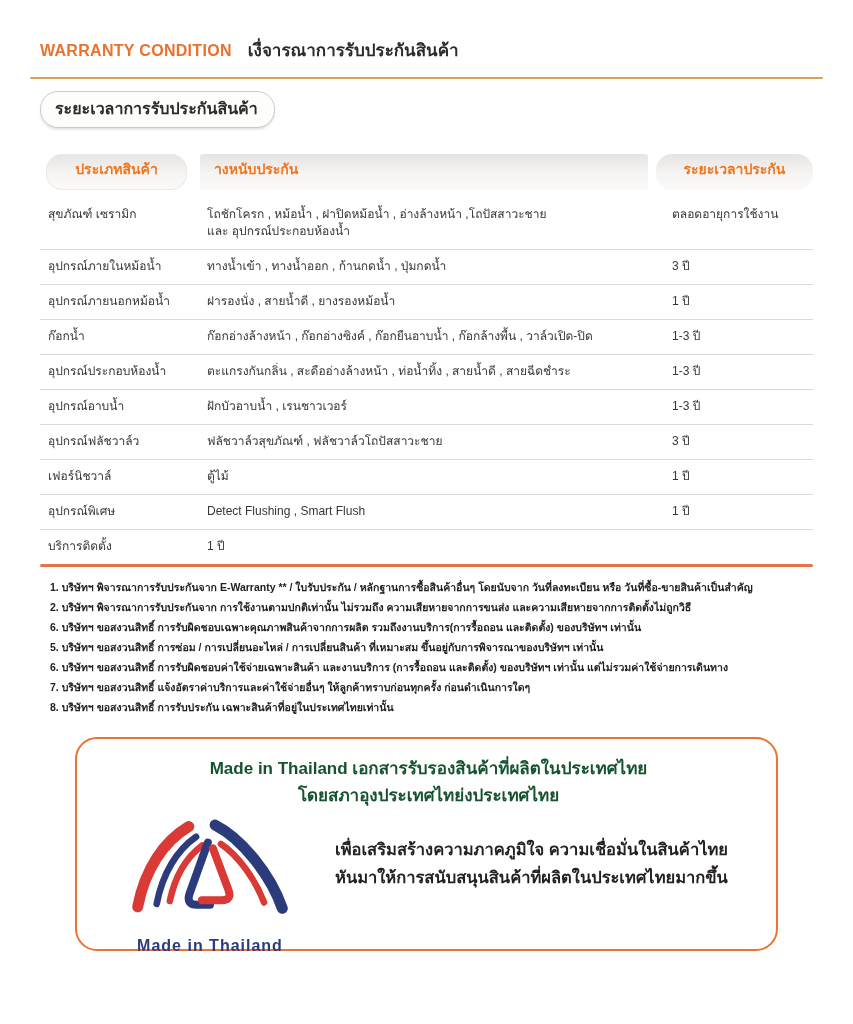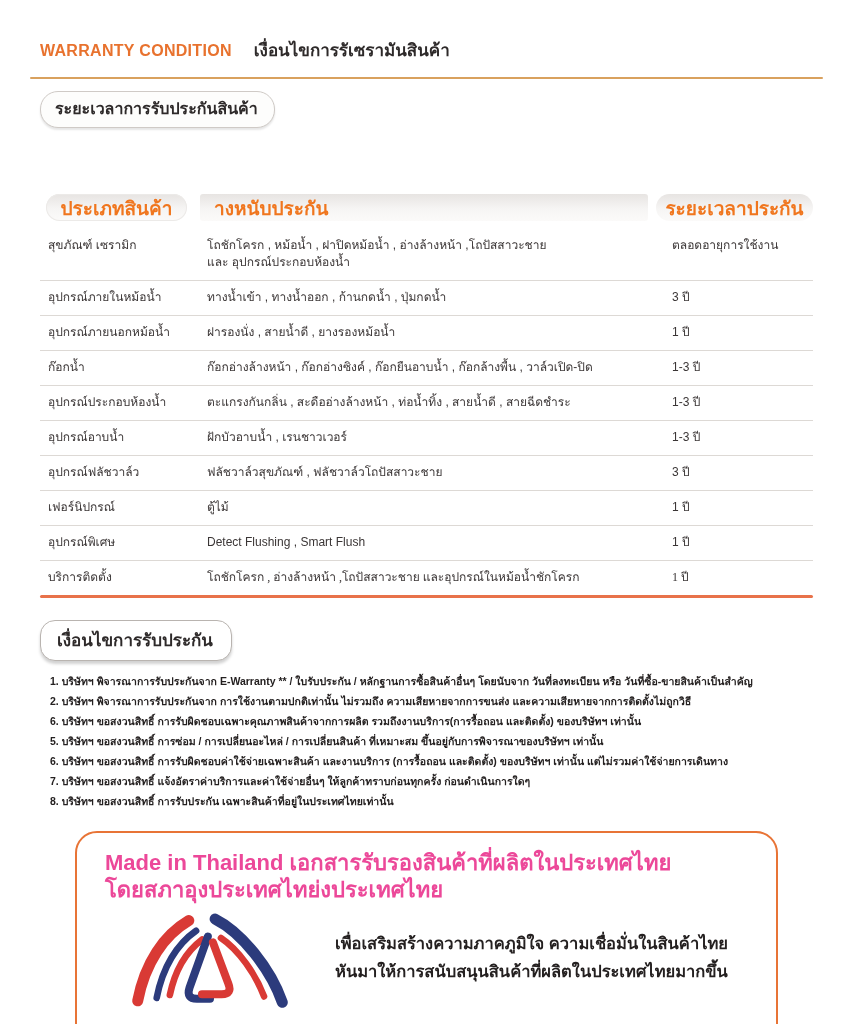--- a/index.html
+++ b/index.html
@@ -5,21 +5,21 @@
   * { margin:0; padding:0; box-sizing:border-box; }
   html,body { background:#ffffff; }
   body {
     width:853px; height:1024px; overflow:hidden;
     font-family:"Liberation Sans","DejaVu Sans",sans-serif;
     color:#2b2626;
   }
   .page { width:853px; height:1024px; padding:36px 40px 0 40px; background:#fff; }
 
   
-  .doc-header { display:flex; align-items:baseline; gap:22px; }
+  .doc-header { display:flex; align-items:baseline; gap:16px; }
   .title-en { color:#E8722E; font-weight:bold; font-size:16px; letter-spacing:.3px; }
   .title-th { color:#2e2a2a; font-weight:bold; font-size:17px; }
   .tan-divider { height:2px; background:#D9A15E; margin:14px -10px 0 -10px; border-radius:1px; }
 
   
   .section-pill {
     display:inline-block; margin-top:12px; padding:4px 16px 6px 14px;
     font-size:16px; font-weight:bold; color:#2e2a2a;
     background:#fdfdfc; border:1px solid #cfcac6; border-radius:18px;
     box-shadow:0 2px 2px rgba(0,0,0,.10);
@@ -27,63 +27,62 @@
   .cond-pill {
     display:inline-block; margin-top:22px; padding:5px 18px 7px 16px;
     font-size:17px; font-weight:bold; color:#2e2a2a;
     background:#fff; border:1px solid #b9b4b0; border-radius:15px;
     box-shadow:0 3px 3px rgba(0,0,0,.18);
   }
 
   
   .thead { display:flex; margin-top:26px; }
   .hcell {
-    height:27px; line-height:30px; font-size:19px; font-weight:bold; color:#F0761E;
+    height:36px; line-height:30px; font-size:14px; font-weight:bold; color:#F0761E;
     background:linear-gradient(180deg,#e7e4e2 0%,#f6f5f4 55%,#fbfaf9 100%);
-    margin-top:40px;
   }
   .h-cat  { width:141px; margin-left:6px; border-radius:16px; text-align:center; box-shadow:inset 0 0 0 1px #eceae8; }
   .h-cov  { width:448px; margin-left:13px; padding-left:14px; border-radius:3px; }
   .h-per  { width:157px; margin-left:auto; border-radius:16px; text-align:center; }
 
   .tbody { margin-top:8px; }
   .trow {
     display:grid; grid-template-columns:167px 465px 1fr;
     border-bottom:1px solid #ddd9d5; padding:8px 0 9px 0;
   }
-  .trow:last-child { border-bottom:none;font-family:Liberation Serif, serif; }
+  .trow:last-child { border-bottom:none; }
   .cell { font-size:12px; line-height:17px; color:#3a3535; }
   .cell.c1 { padding-left:8px; padding-right:10px; }
   .cell.c2 { white-space:pre-line; padding-right:16px; }
   .orange-line { height:3px; background:#E8724A; border-radius:2px; margin-top:0; }
 
   
   .conditions { list-style:none; margin:10px 0 0 10px;font-weight:bold; }
   .conditions li { font-size:10.5px; line-height:20px; color:#242020; }
 
   
   .mit-box {
     margin:20px 35px 0 35px; height:214px;
     border:2px solid #E87436; border-radius:22px;
     padding:16px 24px 0 28px; background:#fff;
   }
-  .mit-title { font-size:22px; font-weight:bold; color:#ec4899; line-height:27px; }
+  .mit-title { font-size:17px; font-weight:bold; color:#14532d; line-height:27px;text-align:center; }
   .mit-body-row { display:flex; margin-top:4px; align-items:flex-start; }
   .mit-logo-wrap { width:210px; text-align:center; }
   .mit-caption { font-size:16px; font-weight:bold; color:#2C3B7C; letter-spacing:1px; margin-top:-2px; }
   .mit-text { font-size:16.5px; font-weight:bold; color:#242020; line-height:28px; padding-left:20px; padding-top:22px; }
 </style>
 </head>
 <body>
 
 <div class="page">
 
   <header class="doc-header">
     <span class="title-en">WARRANTY CONDITION</span>
-    <span class="title-th">เงื่อนไขการรัเซรามันสินค้า</span>
+    <span class="title-th">เงื่จารณาการรับประกันสินค้า</span>
   </header>
   <div class="tan-divider"></div>
 
   <div class="section-pill">ระยะเวลาการรับประกันสินค้า</div>
 
   <div>
     <div class="thead">
       <div class="hcell h-cat">ประเภทสินค้า</div>
       <div class="hcell h-cov">างหนับประกัน</div>
       <div class="hcell h-per">ระยะเวลาประกัน</div>
@@ -120,39 +119,37 @@
         <div class="cell c1">อุปกรณ์อาบน้ำ</div>
         <div class="cell c2">ฝักบัวอาบน้ำ , เรนชาวเวอร์</div>
         <div class="cell c3">1-3 ปี</div>
       </div>
       <div class="trow">
         <div class="cell c1">อุปกรณ์ฟลัชวาล์ว</div>
         <div class="cell c2">ฟลัชวาล์วสุขภัณฑ์ , ฟลัชวาล์วโถปัสสาวะชาย</div>
         <div class="cell c3">3 ปี</div>
       </div>
       <div class="trow">
-        <div class="cell c1">เฟอร์นิปกรณ์</div>
+        <div class="cell c1">เฟอร์นิชวาล์</div>
         <div class="cell c2">ตู้ไม้</div>
         <div class="cell c3">1 ปี</div>
       </div>
       <div class="trow">
         <div class="cell c1">อุปกรณ์พิเศษ</div>
         <div class="cell c2">Detect Flushing , Smart Flush</div>
         <div class="cell c3">1 ปี</div>
       </div>
       <div class="trow">
         <div class="cell c1">บริการติดตั้ง</div>
-        <div class="cell c2">โถชักโครก , อ่างล้างหน้า ,โถปัสสาวะชาย และอุปกรณ์ในหม้อน้ำชักโครก</div>
         <div class="cell c3">1 ปี</div>
       </div>
     </div>
     <div class="orange-line"></div>
   </div>
 
-  <div class="cond-pill">เงื่อนไขการรับประกัน</div>
 
   <ol class="conditions">
     <li>1. บริษัทฯ พิจารณาการรับประกันจาก E-Warranty ** / ใบรับประกัน / หลักฐานการซื้อสินค้าอื่นๆ โดยนับจาก วันที่ลงทะเบียน หรือ วันที่ซื้อ-ขายสินค้าเป็นสำคัญ</li>
     <li>2. บริษัทฯ พิจารณาการรับประกันจาก การใช้งานตามปกติเท่านั้น ไม่รวมถึง ความเสียหายจากการขนส่ง และความเสียหายจากการติดตั้งไม่ถูกวิธี</li>
     <li>6. บริษัทฯ ขอสงวนสิทธิ์ การรับผิดชอบเฉพาะคุณภาพสินค้าจากการผลิต รวมถึงงานบริการ(การรื้อถอน และติดตั้ง) ของบริษัทฯ เท่านั้น</li>
     <li>5. บริษัทฯ ขอสงวนสิทธิ์ การซ่อม / การเปลี่ยนอะไหล่ / การเปลี่ยนสินค้า ที่เหมาะสม ขึ้นอยู่กับการพิจารณาของบริษัทฯ เท่านั้น</li>
     <li>6. บริษัทฯ ขอสงวนสิทธิ์ การรับผิดชอบค่าใช้จ่ายเฉพาะสินค้า และงานบริการ (การรื้อถอน และติดตั้ง) ของบริษัทฯ เท่านั้น แต่ไม่รวมค่าใช้จ่ายการเดินทาง</li>
     <li>7. บริษัทฯ ขอสงวนสิทธิ์ แจ้งอัตราค่าบริการและค่าใช้จ่ายอื่นๆ ให้ลูกค้าทราบก่อนทุกครั้ง  ก่อนดำเนินการใดๆ</li>
     <li>8. บริษัทฯ ขอสงวนสิทธิ์ การรับประกัน เฉพาะสินค้าที่อยู่ในประเทศไทยเท่านั้น</li>
   </ol>

